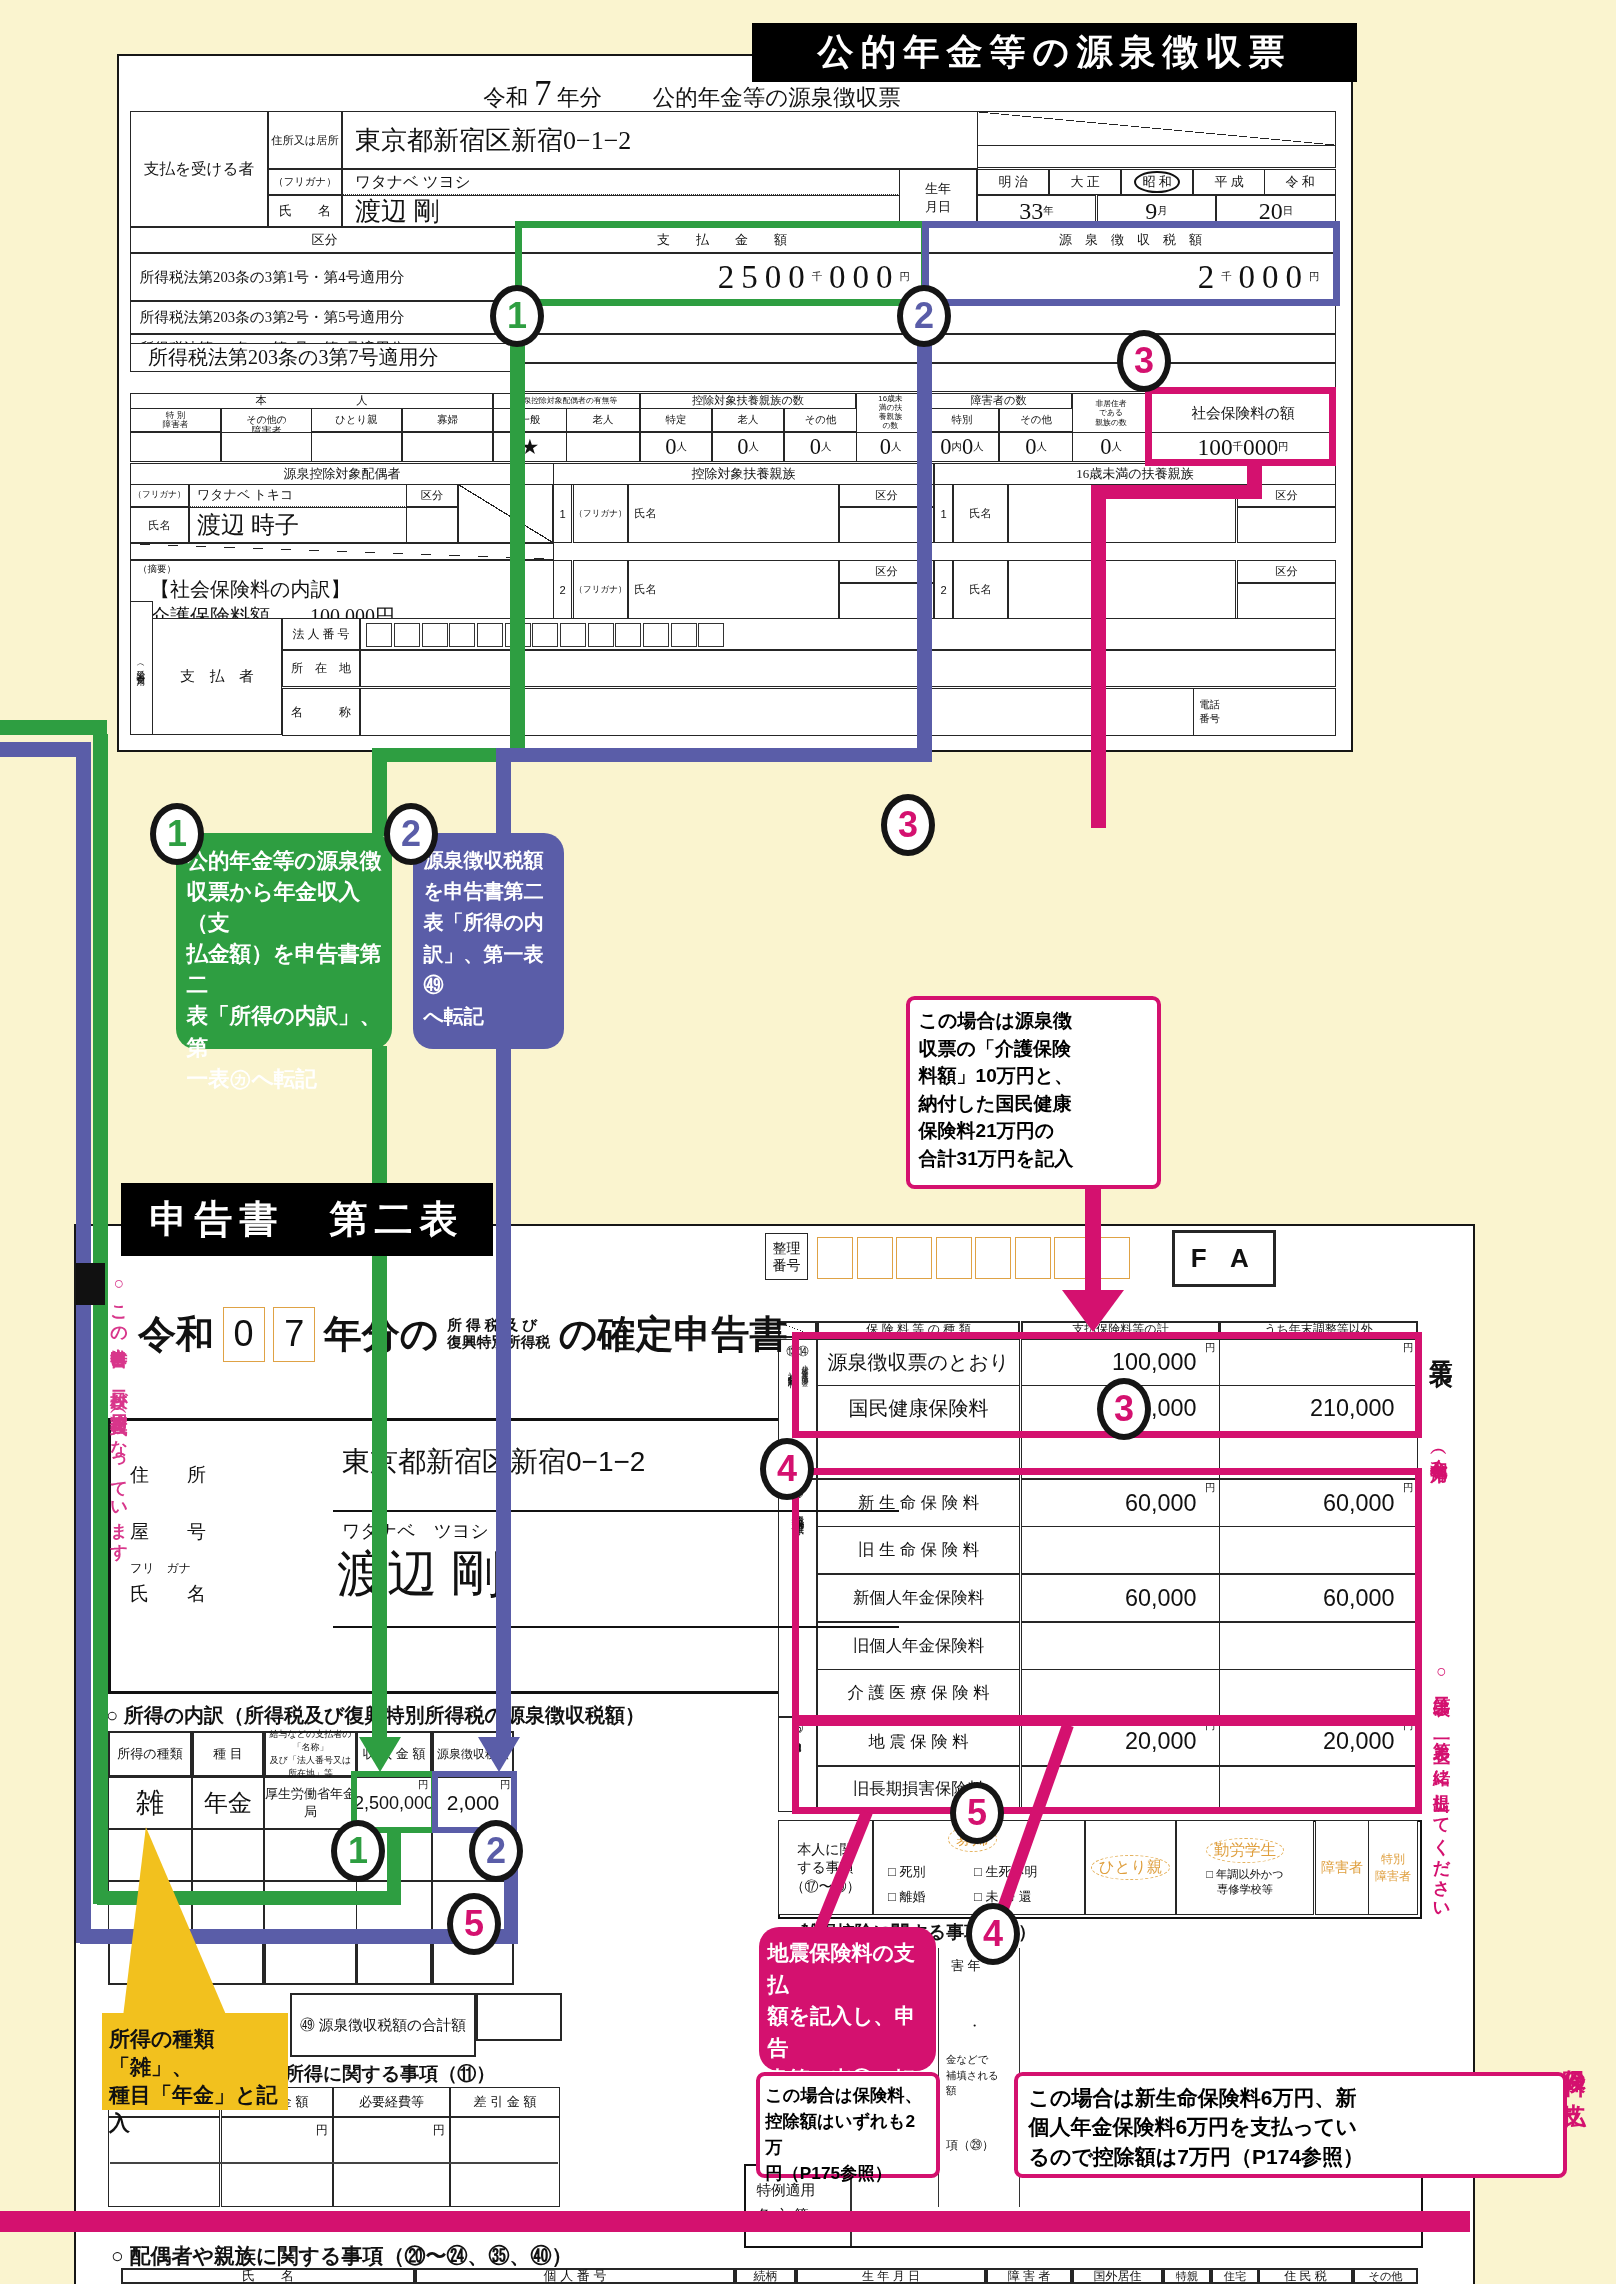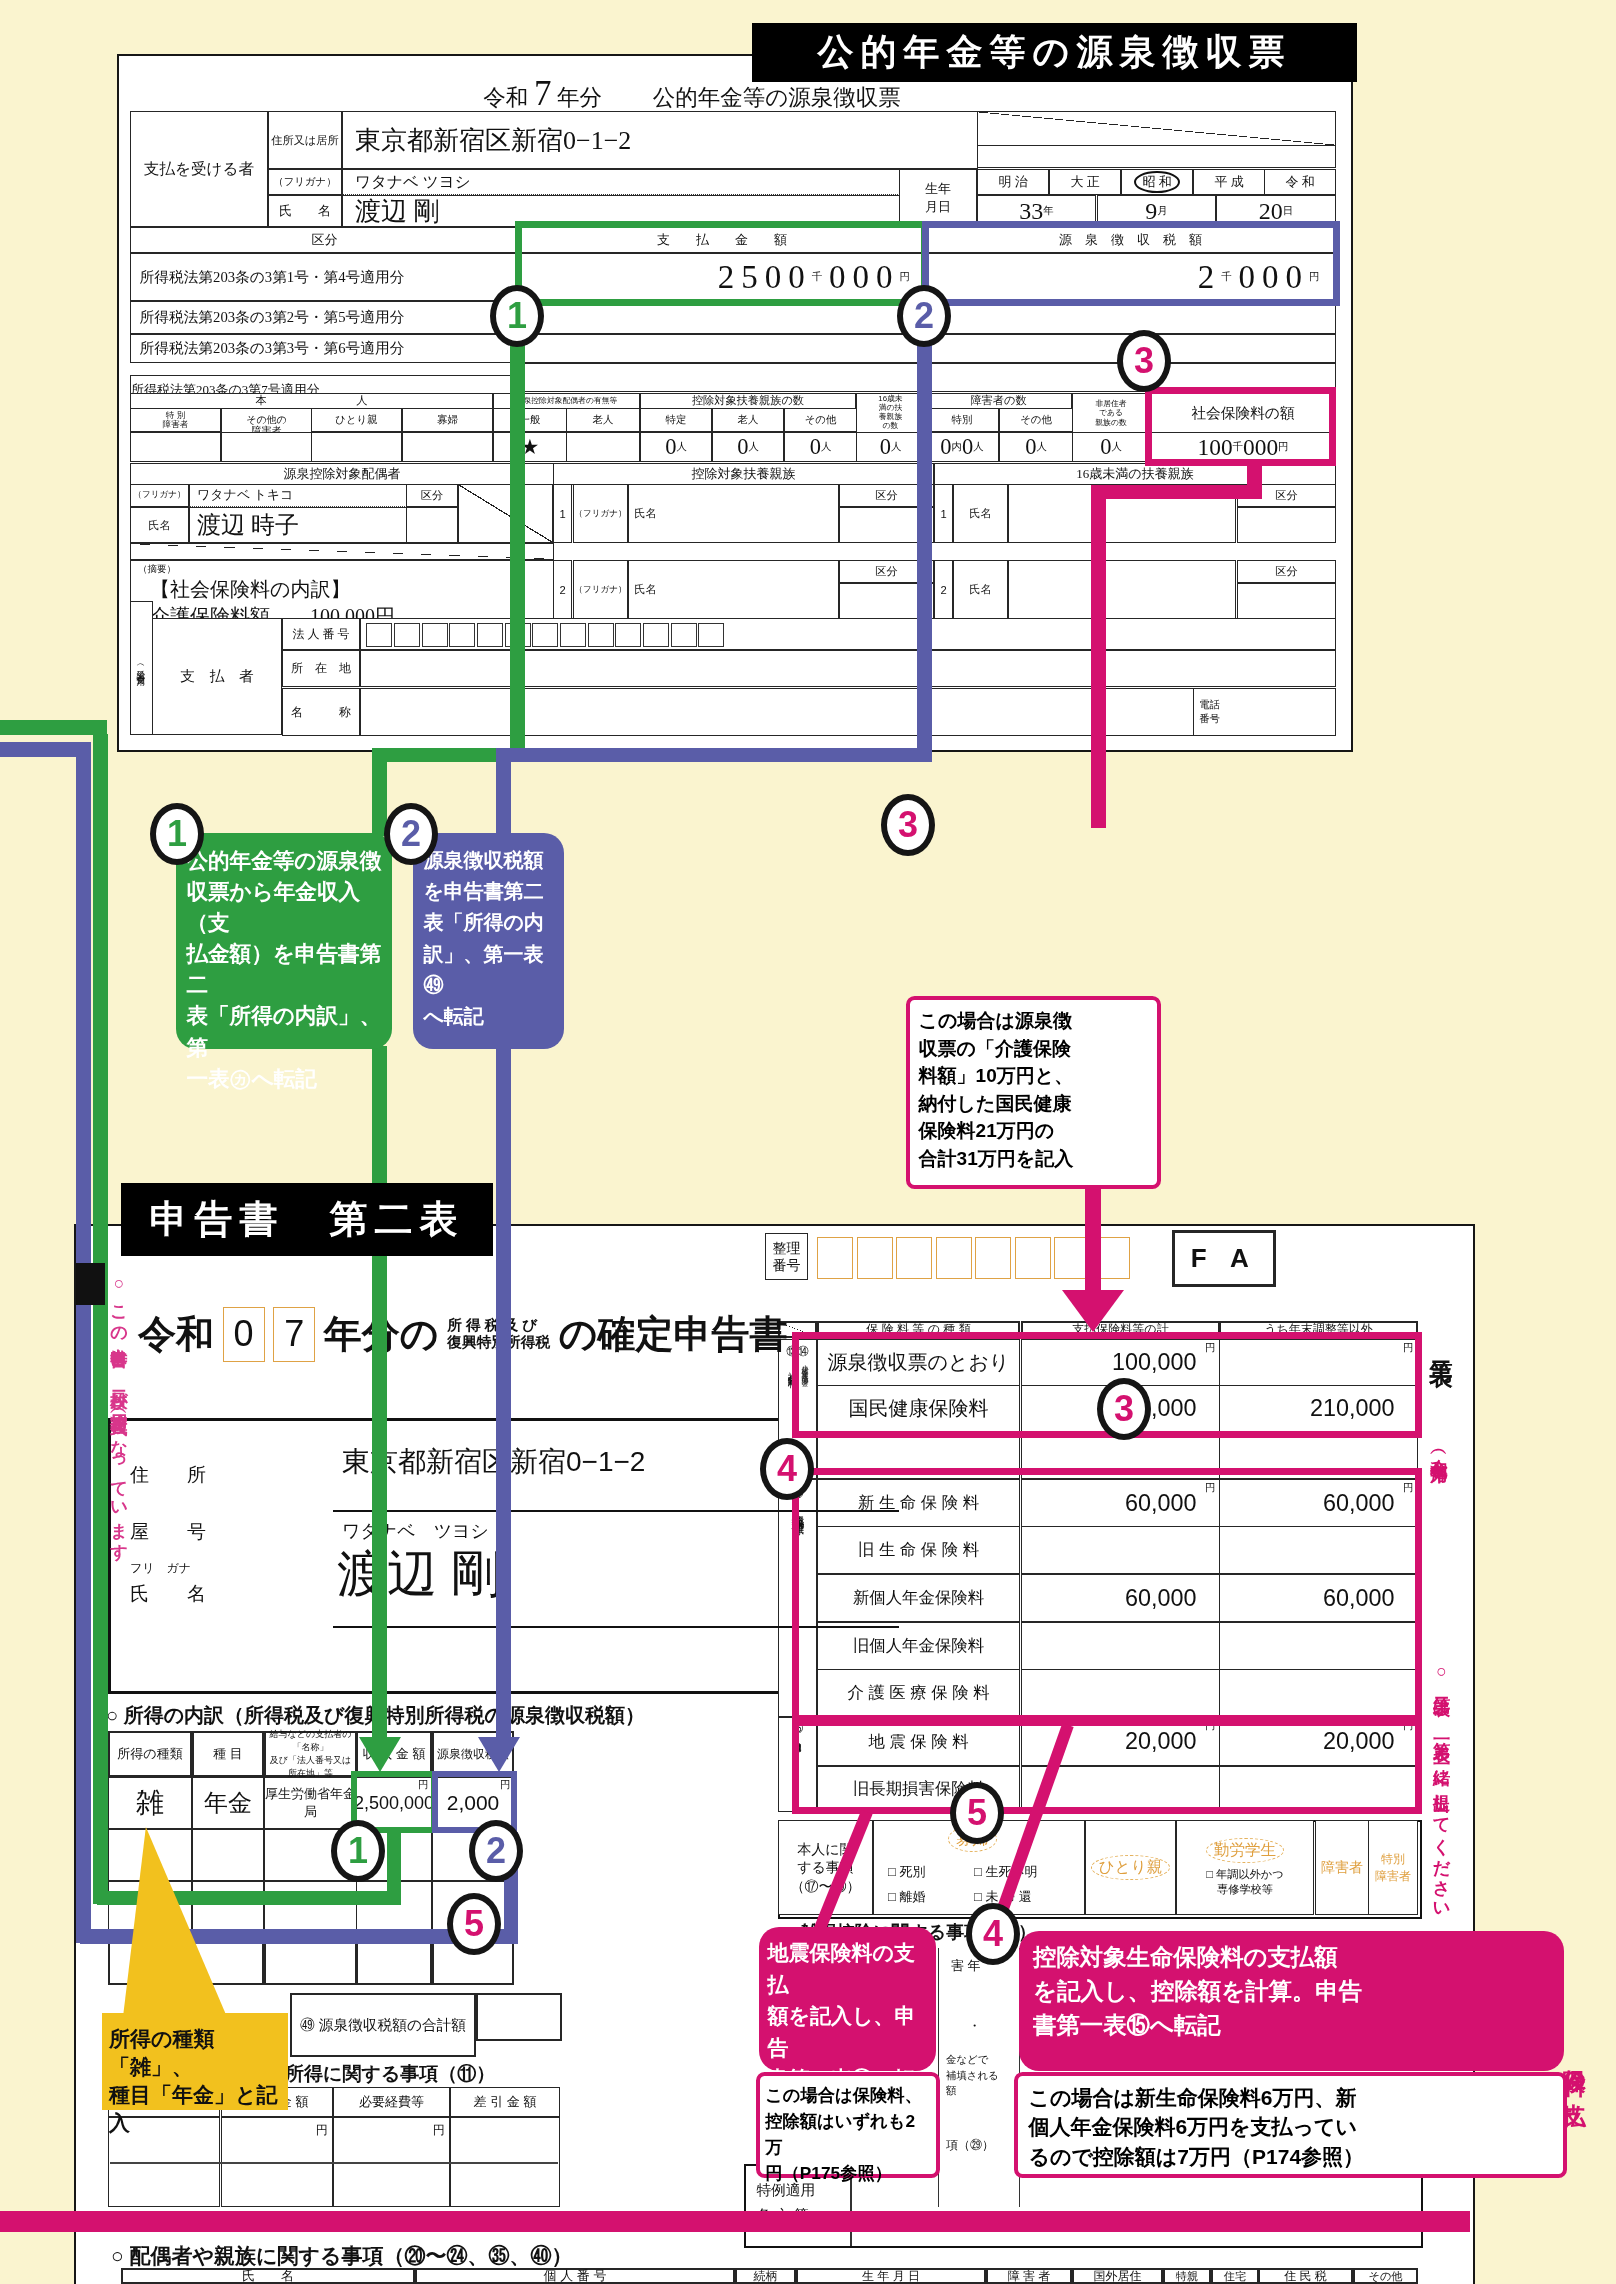--- a/index.html
+++ b/index.html
@@ -145,21 +145,21 @@
   <div class="cell cl serif" style="left:130px;top:301px;width:389px;height:33px;font-size:14.7px;padding-left:8.6px">
       <span>所得税法第203条の3第2号・第5号適用分</span>
     </div>
   <div class="cell" style="left:519px;top:301px;width:406px;height:33px"></div>
   <div class="cell" style="left:925px;top:301px;width:411px;height:33px"></div>
   <div class="cell cl serif" style="left:130px;top:334px;width:389px;height:29px;font-size:14.7px;padding-left:8.6px">
       <span>所得税法第203条の3第3号・第6号適用分</span>
     </div>
   <div class="cell" style="left:519px;top:334px;width:406px;height:29px"></div>
   <div class="cell" style="left:925px;top:334px;width:411px;height:29px"></div>
-  <div class="cell cl serif" style="left:130px;top:375px;width:389px;height:29px;font-size:13px;padding-left:0">
+  <div class="cell cl serif" style="left:130px;top:343px;width:389px;height:29px;font-size:20px;padding-left:17px">
       <span>所得税法第203条の3第7号適用分</span>
     </div>
   <div class="cell" style="left:519px;top:363px;width:406px;height:29px"></div>
   <div class="cell" style="left:925px;top:363px;width:411px;height:29px"></div>
 
   <div class="cell serif" style="left:130px;top:393px;width:363px;height:15.6px;font-size:11.2px">
       <span>本　　　　　　　　人</span>
     </div>
   <div class="cell" style="left:493px;top:393px;width:147px;height:15.6px;font-size:7.8px">
       <span>源泉控除対象配偶者の有無等</span>
@@ -744,23 +744,20 @@
 額</span>
     <span style="position:absolute;left:7px;top:189px;font-size:12px">項（㉙）</span>
   </div>
 
   <div class="co" style="left:759px;top:1927px;width:177px;height:144px;background:#d4116f;font-size:21px;line-height:1.5;padding:10.4px 8.6px"><span class="pre">地震保険料の支払
 額を記入し、申告
 書第一表⑯へ転記</span></div>
   <div class="note" style="left:756px;top:2072px;width:184px;height:106px;font-size:17.3px;line-height:1.5;padding:7px 5.2px"><span class="pre">この場合は保険料、
 控除額はいずれも2万
 円（P175参照）</span></div>
-  <div class="co" style="left:1019px;top:1931px;width:545px;height:140px;background:#d4116f;font-size:23.4px;line-height:1.45;padding:10.4px 14px"><span class="pre">控除対象生命保険料の支払額
-を記入し、控除額を計算。申告
-書第一表⑮へ転記</span></div>
   <div class="note" style="left:1014px;top:2072px;width:553px;height:106px;font-size:21px;line-height:1.4;padding:7px 10.4px"><span class="pre">この場合は新生命保険料6万円、新
 個人年金保険料6万円を支払ってい
 るので控除額は7万円（P174参照）</span></div>
 
   <div class="a" style="left:744px;top:2164px;width:675px;height:80px;border:2.6px solid #111;background:#fff;z-index:1">
     <span class="pre" style="position:absolute;left:10.4px;top:12px;font-size:14.7px;line-height:1.7">特例適用
 条 文 等</span>
     <span style="position:absolute;left:104px;top:0;width:1.7px;height:100%;background:#333"></span>
   </div>
 

